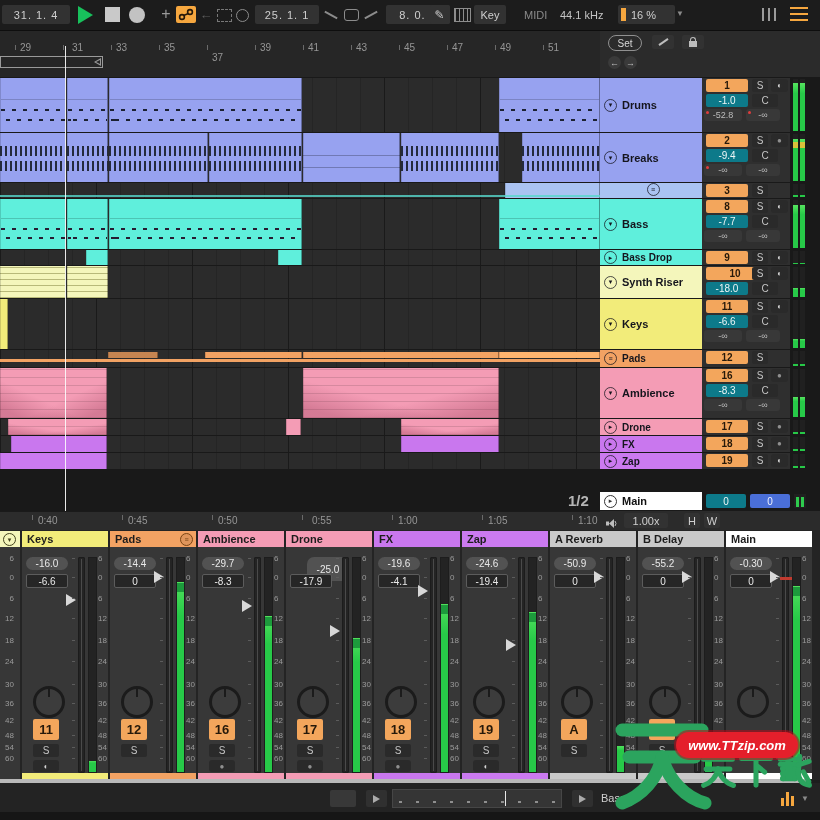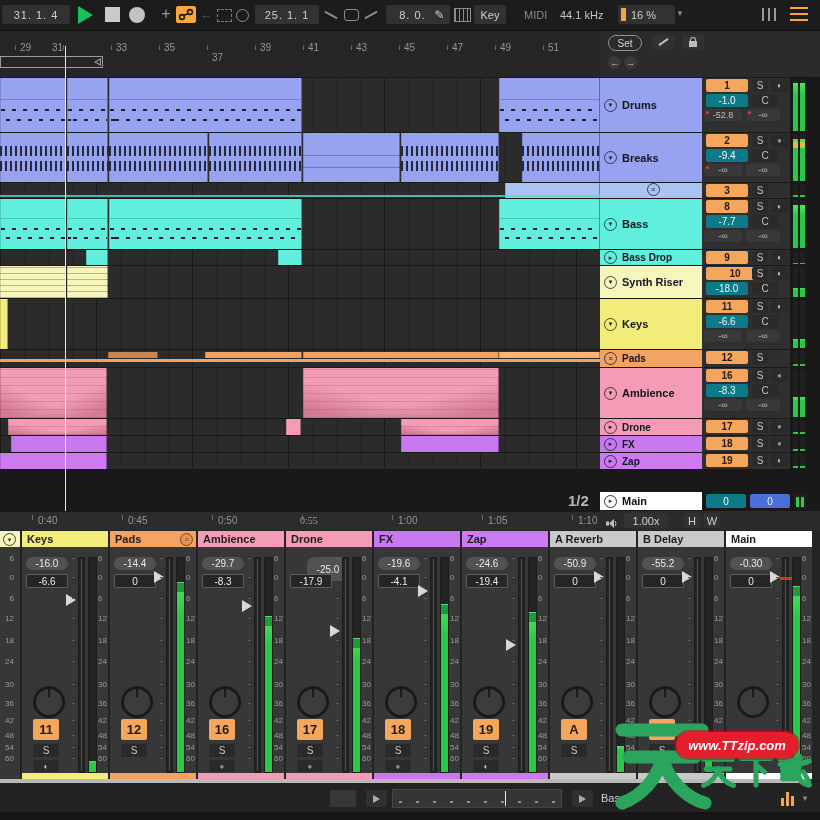--- a/index.html
+++ b/index.html
@@ -91,21 +91,21 @@
   </div>
 
   <div class="abs" style="left:0;top:31px;width:600px;height:46px;background:#262626;border-bottom:1px solid #151515" id="barRuler">
     <div class="abs" style="left:0;top:25px;width:103px;height:12px;border:1px solid #9a9a9a;box-sizing:border-box">
       <div style="position:absolute;right:1px;top:1px;width:0;height:0;border-right:7px solid #9a9a9a;border-top:4px solid transparent;border-bottom:4px solid transparent"></div>
       <div style="position:absolute;right:2.5px;top:3px;width:0;height:0;border-right:4px solid #262626;border-top:2px solid transparent;border-bottom:2px solid transparent"></div>
     </div>
   <div style="position: absolute; left: 15px; top: 14px; width: 1px; height: 5px; background: rgb(106, 106, 106);"></div>
       <div class="ruler-num" style="position: absolute; left: 20px; top: 11px;">29</div>
       <div style="position: absolute; left: 63px; top: 14px; width: 1px; height: 5px; background: rgb(106, 106, 106);"></div>
-      <div class="ruler-num" style="position: absolute; left: 52px; top: 11px; text-align: right;">31</div>
+      <div class="ruler-num" style="position: absolute; left: 72px; top: 11px; text-align: right;">31</div>
       <div style="position: absolute; left: 111px; top: 14px; width: 1px; height: 5px; background: rgb(106, 106, 106);"></div>
       <div class="ruler-num" style="position: absolute; left: 116px; top: 11px;">33</div>
       <div style="position: absolute; left: 159px; top: 14px; width: 1px; height: 5px; background: rgb(106, 106, 106);"></div>
       <div class="ruler-num" style="position: absolute; left: 164px; top: 11px;">35</div>
       <div style="position: absolute; left: 207px; top: 14px; width: 1px; height: 5px; background: rgb(106, 106, 106);"></div>
       <div class="ruler-num" style="position: absolute; left: 212px; top: 11px; margin-top: 10px;">37</div>
       <div style="position: absolute; left: 255px; top: 14px; width: 1px; height: 5px; background: rgb(106, 106, 106);"></div>
       <div class="ruler-num" style="position: absolute; left: 260px; top: 11px;">39</div>
       <div style="position: absolute; left: 303px; top: 14px; width: 1px; height: 5px; background: rgb(106, 106, 106);"></div>
       <div class="ruler-num" style="position: absolute; left: 308px; top: 11px;">41</div>
@@ -477,21 +477,21 @@
 
   <div class="abs" style="left:568px;top:492px;font-size:15px;font-weight:bold;color:#b5b5b5;z-index:5">1/2</div>
   <div class="abs" id="timeRuler" style="left:0;top:511px;width:600px;height:19px;background:#2c2c2c;border-top:1px solid #1a1a1a">
       <div style="position: absolute; left: 32px; top: 3px; width: 1px; height: 5px; background: rgb(106, 106, 106);"></div>
       <div class="ruler-num" style="position: absolute; left: 38px; top: 3px;">0:40</div>
       <div style="position: absolute; left: 122px; top: 3px; width: 1px; height: 5px; background: rgb(106, 106, 106);"></div>
       <div class="ruler-num" style="position: absolute; left: 128px; top: 3px;">0:45</div>
       <div style="position: absolute; left: 212px; top: 3px; width: 1px; height: 5px; background: rgb(106, 106, 106);"></div>
       <div class="ruler-num" style="position: absolute; left: 218px; top: 3px;">0:50</div>
       <div style="position: absolute; left: 302px; top: 3px; width: 1px; height: 5px; background: rgb(106, 106, 106);"></div>
-      <div class="ruler-num" style="position: absolute; left: 300px; top: 3px; font-family: Liberation Serif, serif;">0:55</div>
+      <div class="ruler-num" style="position: absolute; left: 312px; top: 3px;">0:55</div>
       <div style="position: absolute; left: 392px; top: 3px; width: 1px; height: 5px; background: rgb(106, 106, 106);"></div>
       <div class="ruler-num" style="position: absolute; left: 398px; top: 3px;">1:00</div>
       <div style="position: absolute; left: 482px; top: 3px; width: 1px; height: 5px; background: rgb(106, 106, 106);"></div>
       <div class="ruler-num" style="position: absolute; left: 488px; top: 3px;">1:05</div>
       <div style="position: absolute; left: 572px; top: 3px; width: 1px; height: 5px; background: rgb(106, 106, 106);"></div>
       <div class="ruler-num" style="position: absolute; left: 578px; top: 3px;">1:10</div>
     </div>
   <div class="abs" style="left:600px;top:511px;width:220px;height:19px;background:#2b2b2b">
     <div class="abs" style="left:6px;top:4px;width:12px;height:11px">
       <svg width="12" height="11">

